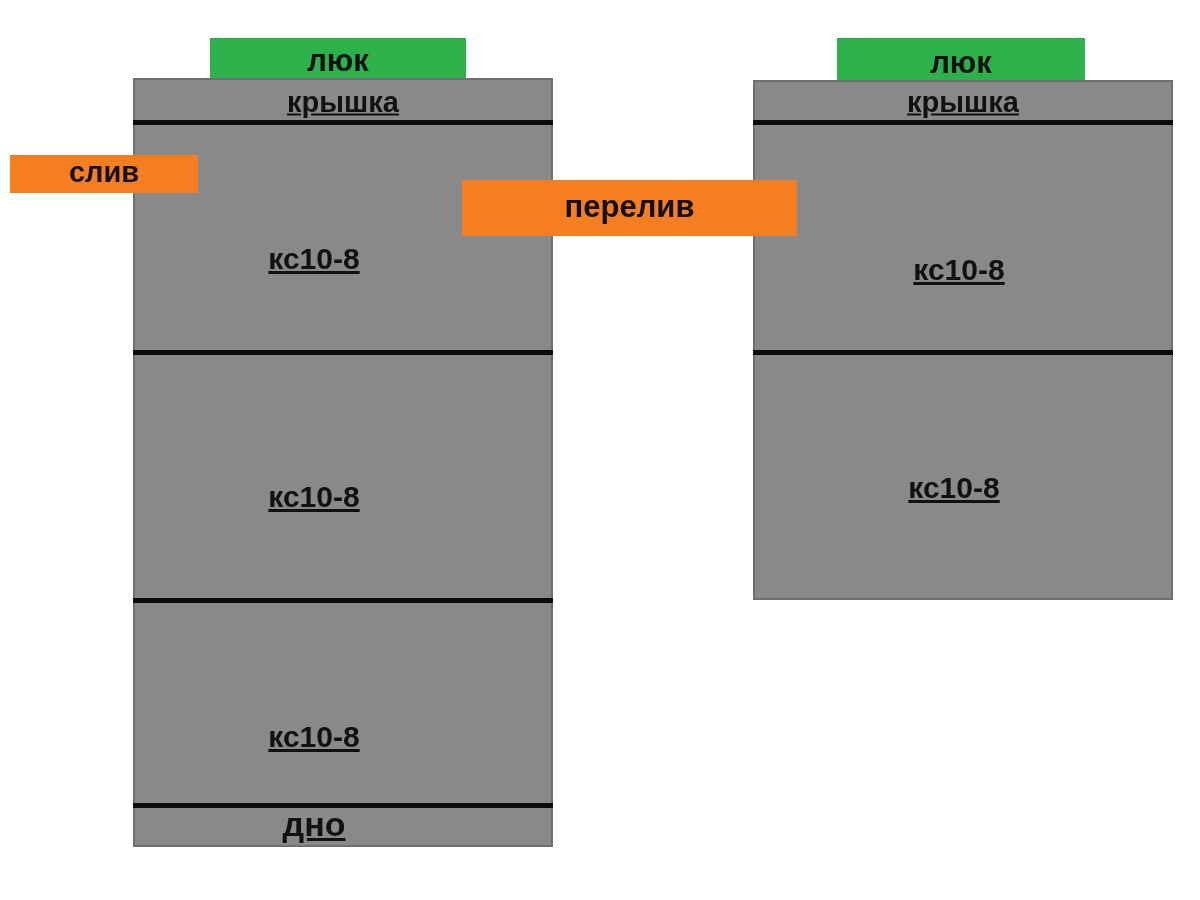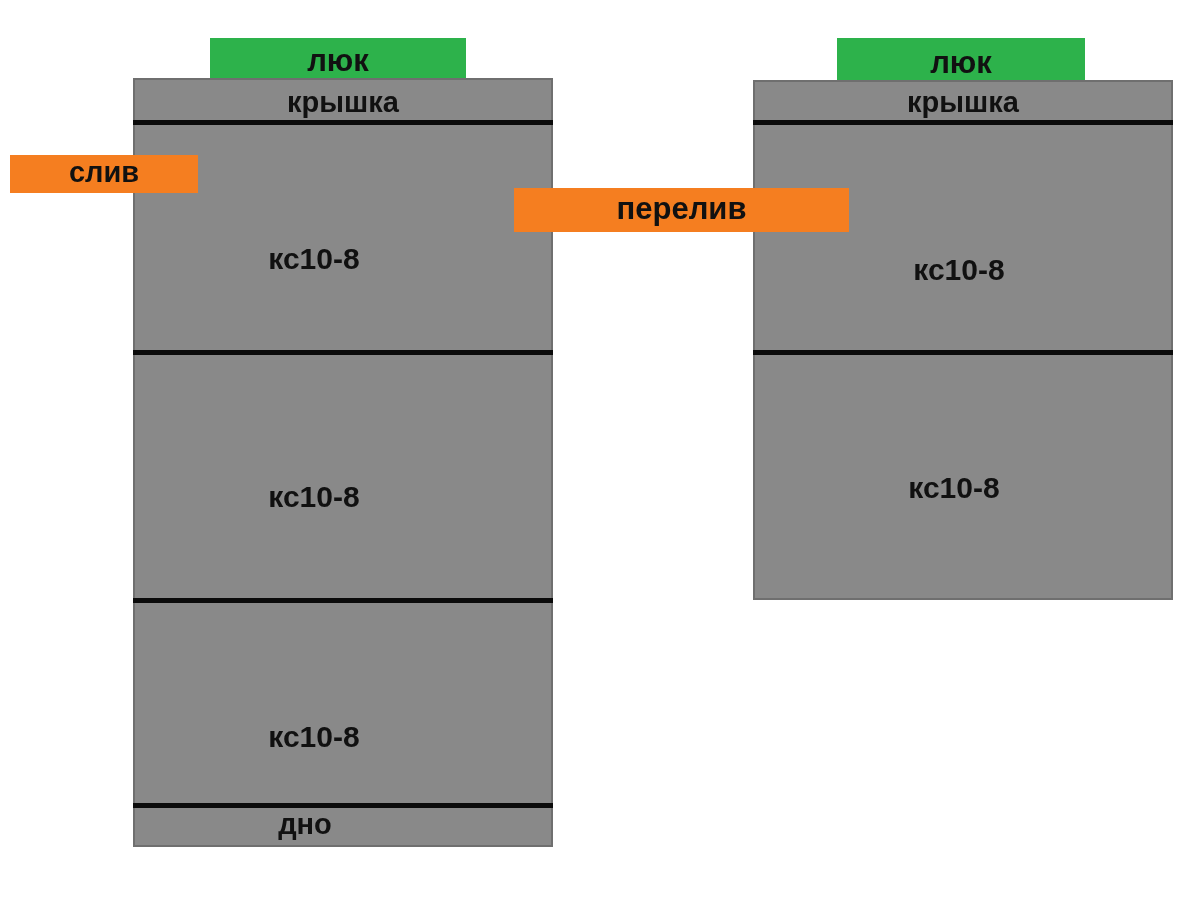--- a/index.html
+++ b/index.html
@@ -55,41 +55,42 @@
   .tank-left  .divider.d4 { top: 723px; }
   .tank-right .divider.d1 { top: 38px; }
   .tank-right .divider.d2 { top: 268px; }
   .tank-label {
     position: absolute;
     transform: translate(-50%, -50%);
     font-weight: 700;
     color: var(--text-black, #111111);
     white-space: nowrap;
     line-height: 1;
+    text-decoration: underline;
   }
   .lid-label { font-size: 29px; }
   .tank-left  .lid-label { left: 50%;  top: 22px; }
   .tank-right .lid-label { left: 50%;  top: 20px; }
   .ring-label { font-size: 30px; margin-top: 45px; }
   .tank-left  .ring-label.s0 { left: 179px; top: 134px; }
   .tank-left  .ring-label.s1 { left: 179px; top: 372px; }
   .tank-left  .ring-label.s2 { left: 179px; top: 612px; }
   .tank-right .ring-label.s0 { left: 204px; top: 143px; }
   .tank-right .ring-label.s1 { left: 199px; top: 361px; }
-  .bottom-label { font-size: 29px; left: 170px; top: 744px; }
+  .bottom-label { font-size: 34px; left: 179px; top: 744px; }
   .pipe-box {
     position: absolute;
     background: var(--pipe-orange, #f57e20);
     z-index: 5;
     display: flex;
     align-items: center;
     justify-content: center;
   }
   .pipe-drain    { left: 10px;  top: 155px; width: 188px; height: 38px; }
-  .pipe-overflow { left: 514px; top: 180px; width: 335px; height: 44px; margin-top: 8px; }
+  .pipe-overflow { left: 462px; top: 180px; width: 335px; height: 56px; }
   .pipe-box .lbl {
     font-weight: 700;
     color: var(--text-black, #111111);
     line-height: 1;
     padding-bottom: 3px;
   }
   .pipe-drain .lbl    { font-size: 29px; }
   .pipe-overflow .lbl { font-size: 31px; }
 </style>
 </head>

